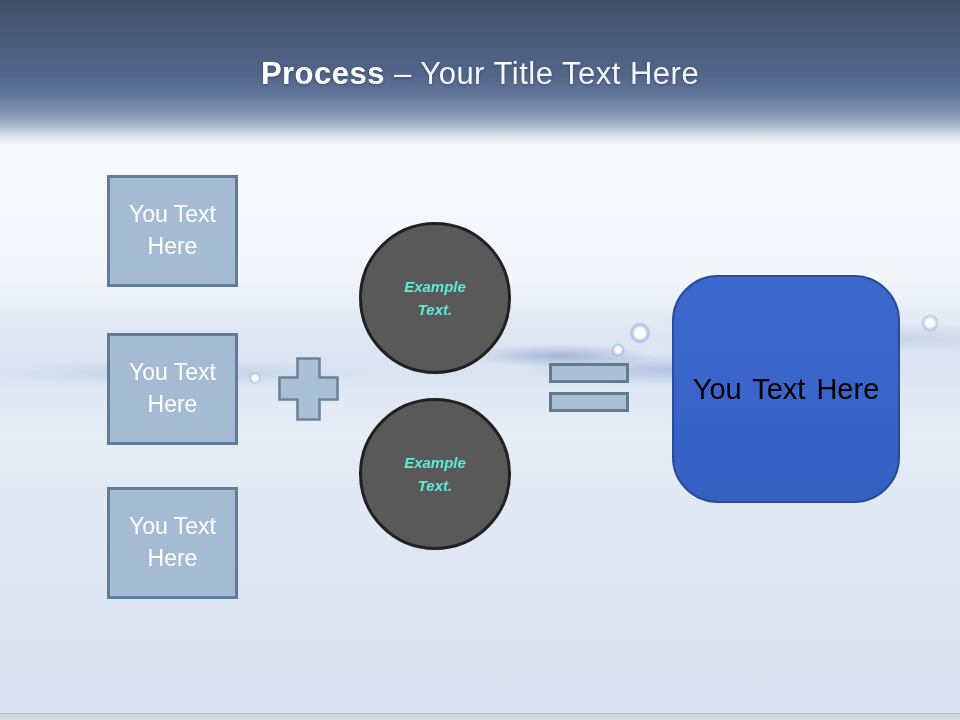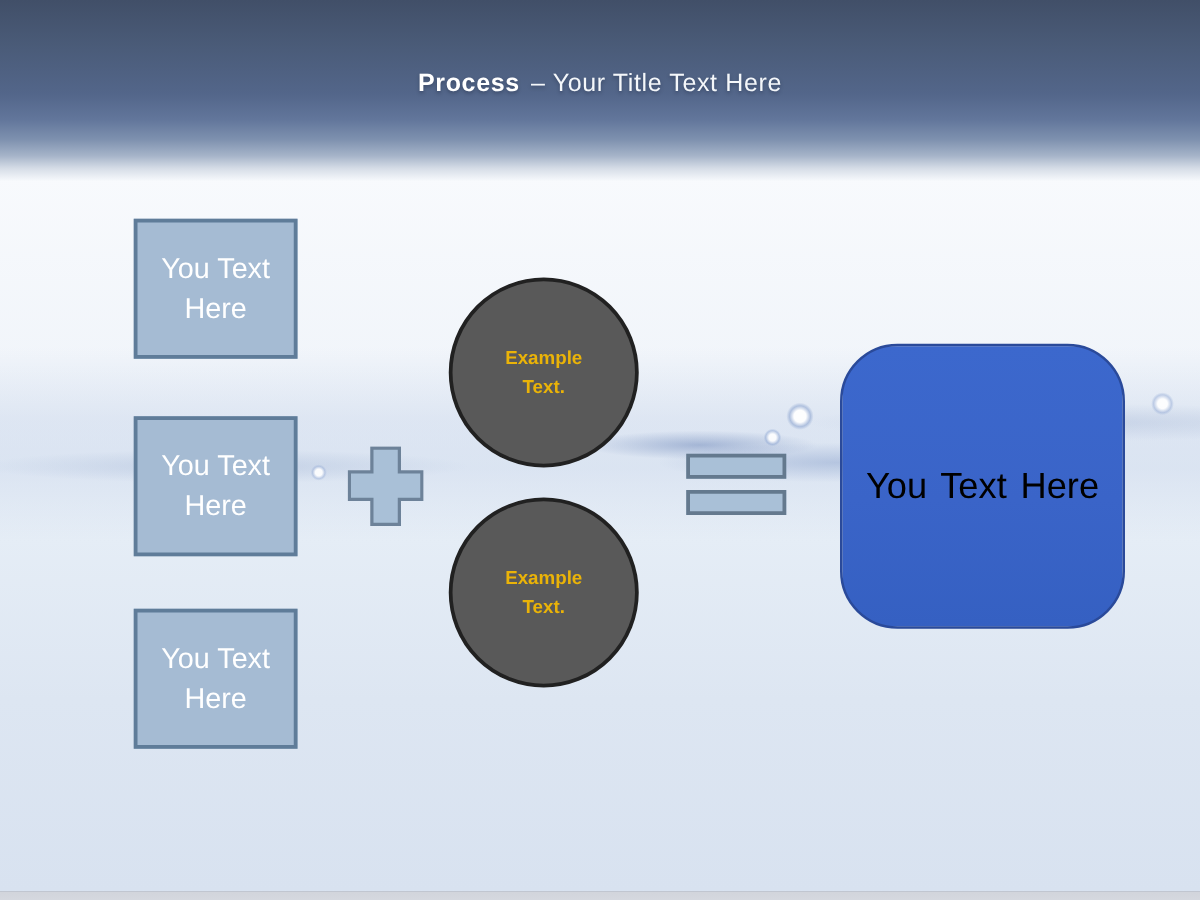--- a/index.html
+++ b/index.html
@@ -33,21 +33,21 @@
       #d6dde7 93%,
       rgba(248,250,253,0) 100%);
   }
 
   .title {
     position: absolute;
     top: 56px; left: 0;
     width: 100%;
     text-align: center;
     color: #ffffff;
-    font-size: 20px;
+    font-size: 31px;
     letter-spacing: 0.5px;
     text-shadow: 0 1px 3px rgba(20,30,50,0.35);
     white-space: nowrap;
   }
   .title .em { font-weight: 700; }
   .title .rest { font-weight: 400; margin-left: 9px; color: #f4f7fa; }
 
   
   .water {
     position: absolute;
@@ -96,23 +96,24 @@
     left: 359px;
     width: 152px; height: 152px;
     box-sizing: border-box;
     background: #595959;
     border: 3px solid #212121;
     border-radius: 50%;
     display: flex;
     align-items: center;
     justify-content: center;
     text-align: center;
-    color: #eab308;
+    color: #5eead4;
     font-size: 15px;
     font-weight: 700;
+    font-style: italic;
     line-height: 1.55;
     padding: 0 30px;
   }
   .c1 { top: 222px; }
   .c2 { top: 398px; }
 
   
   .eqbar {
     position: absolute;
     left: 549px;

